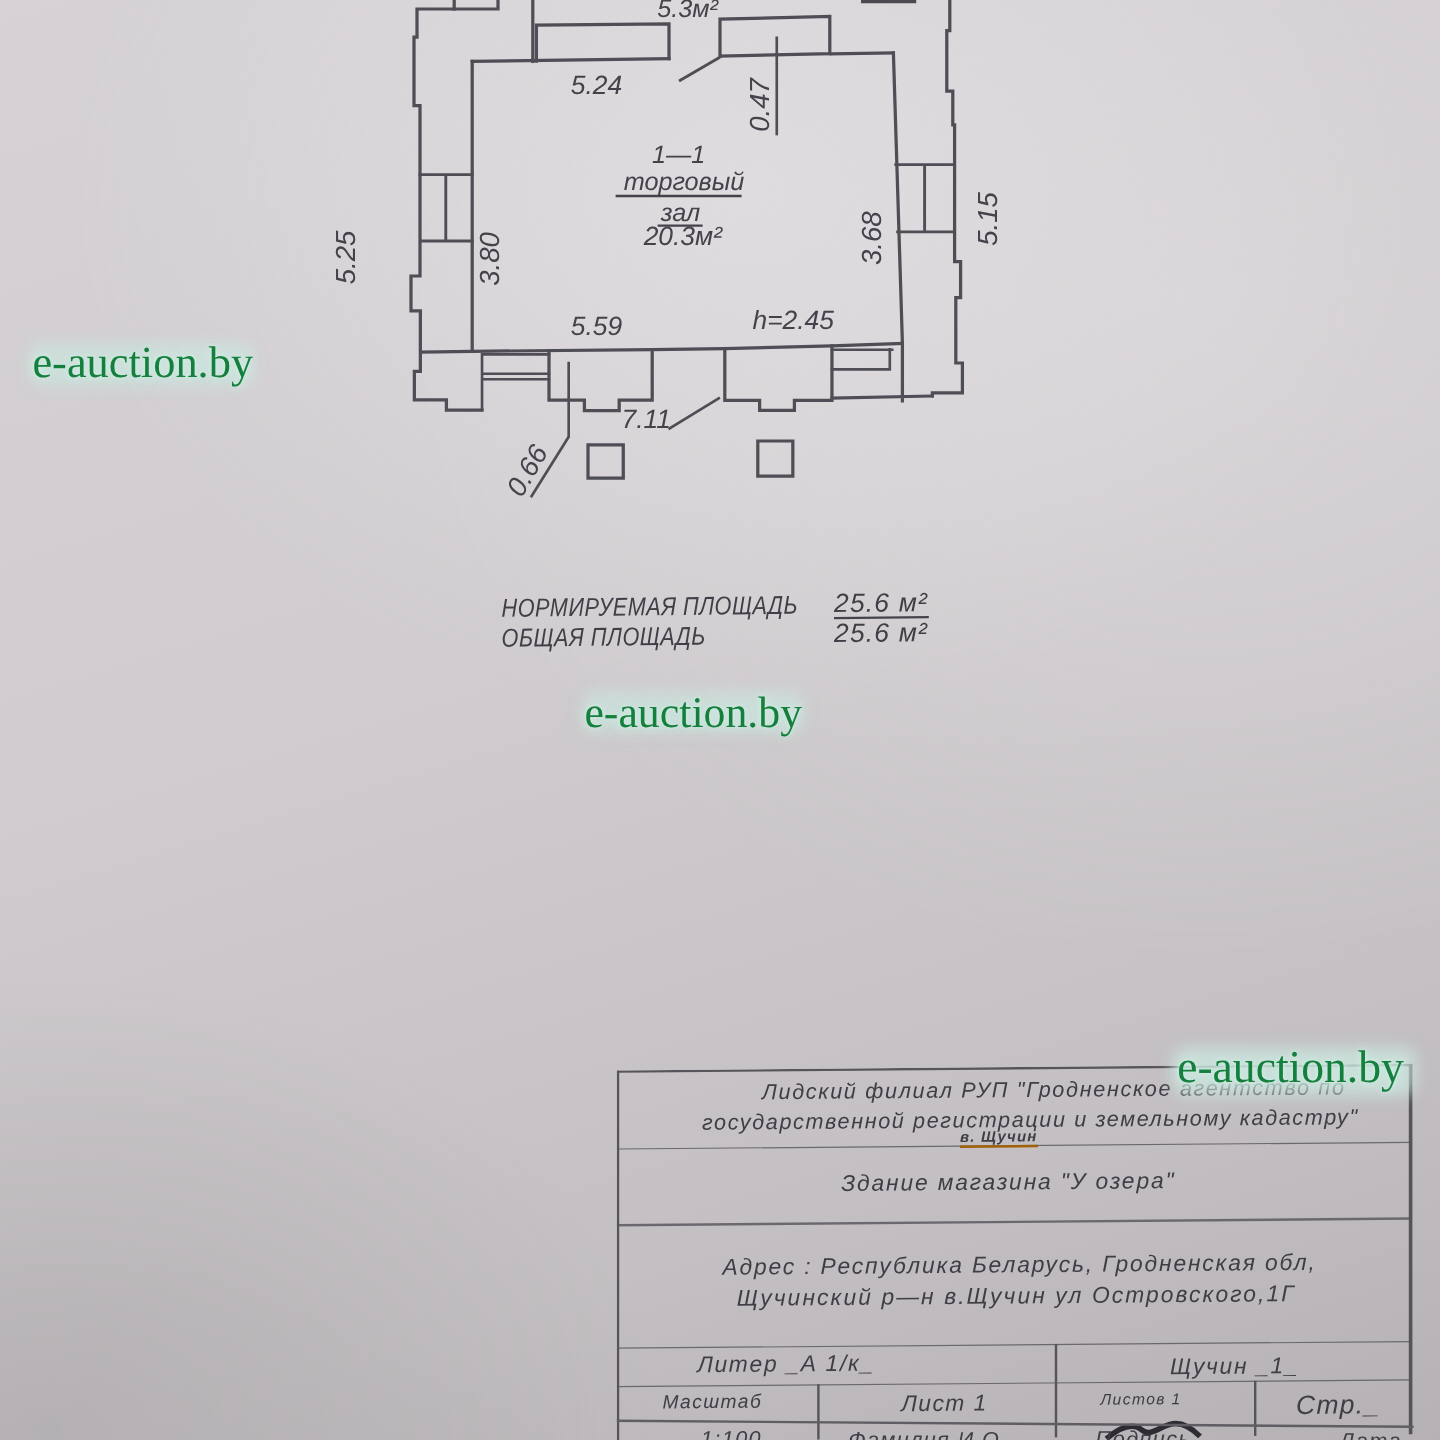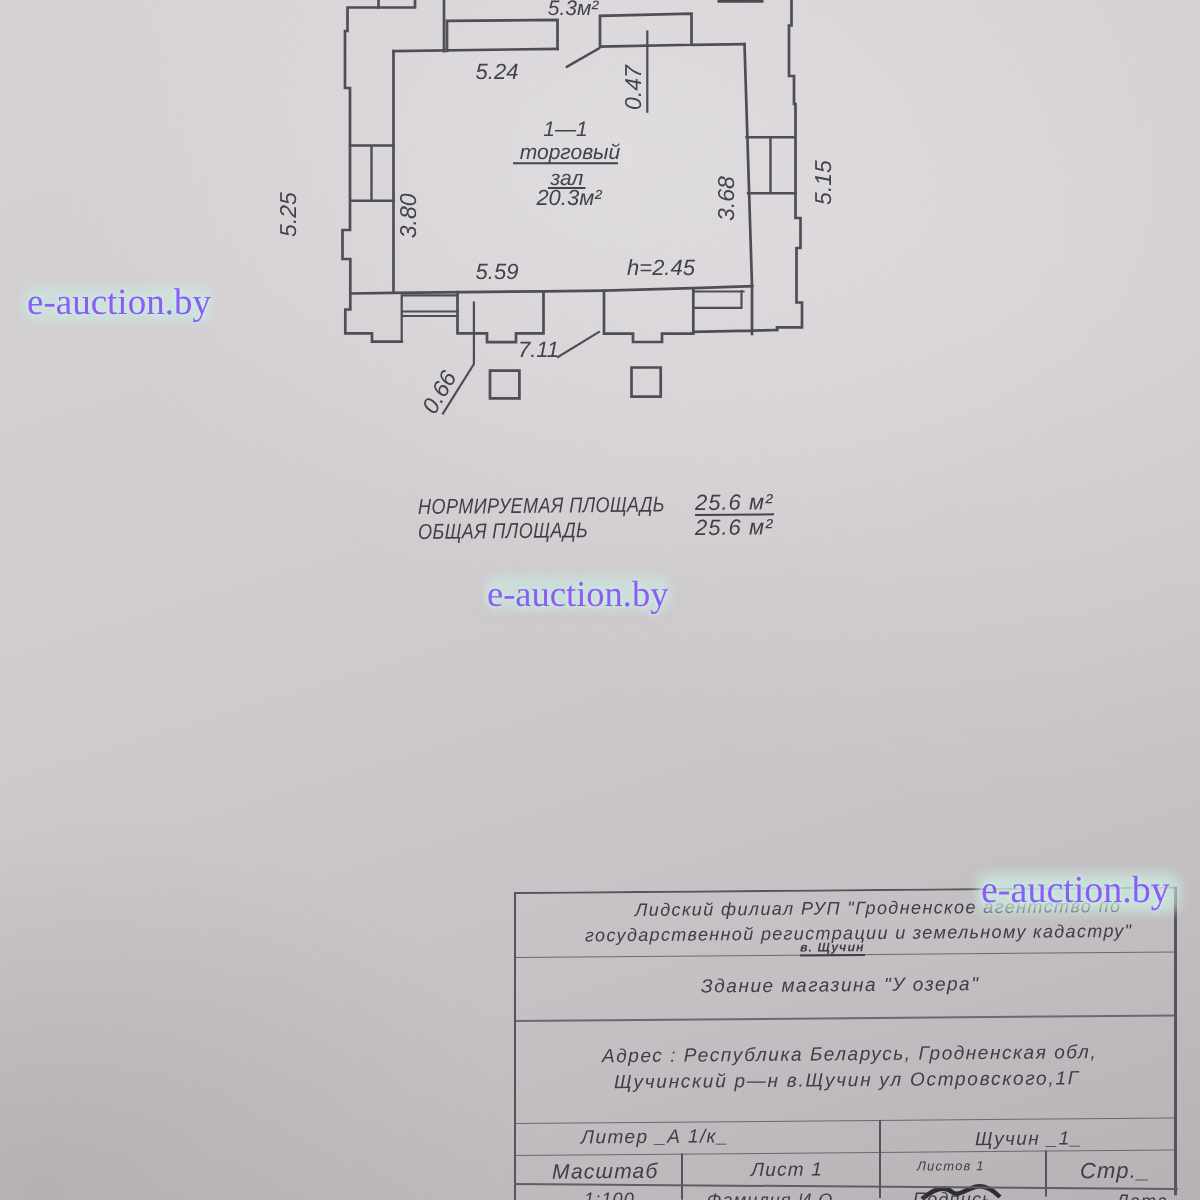--- a/index.html
+++ b/index.html
@@ -4,21 +4,21 @@
   html,body{margin:0;padding:0;width:1200px;height:1200px;overflow:hidden;} *{-webkit-font-smoothing:antialiased;text-rendering:geometricPrecision;}
   body{
     background:
       radial-gradient(900px 700px at 620px 160px, rgba(225,222,225,0.85), rgba(225,222,225,0) 62%),
       radial-gradient(1100px 900px at 1000px 260px, rgba(221,217,220,0.6), rgba(221,217,220,0) 60%),
       radial-gradient(700px 520px at 40px 1190px, rgba(140,136,139,0.28), rgba(140,136,139,0) 72%),
       linear-gradient(163deg, #d6d2d5 0%, #cfcbce 45%, #c3bfc2 78%, #b5b1b4 100%);
     font-family:"Liberation Sans", sans-serif;
   }
   .abs{position:absolute;}
-  .wm{position:absolute; font-family:"Liberation Serif", serif; color:#8b5cf6;
+  .wm{position:absolute; font-family:"Liberation Serif", serif; color:#15803d;
       text-shadow:0 0 4px rgba(208,238,229,0.95), 0 0 9px rgba(203,236,225,0.85), 0 0 15px rgba(203,236,225,0.6);
       white-space:nowrap; z-index:30;}
   .wmglow{position:absolute; background:rgba(206,236,227,0.55); filter:blur(6px); border-radius:10px; z-index:29;}
   .mid{position:absolute; color:#403e46; font-style:italic; white-space:nowrap; z-index:5;}
   .tbl{position:absolute; left:514px; top:891.5px; width:666px; height:309px;
        transform:skewY(-0.48deg); transform-origin:0 0; overflow:hidden; z-index:10;
        color:#3f3d45; font-style:italic;}
   .tbl .t{position:absolute; white-space:nowrap;}
   .bh{position:absolute; background:#6b6870; height:1.5px;}
   .bv{position:absolute; background:#56535a; width:1.8px;}
@@ -149,33 +149,33 @@
 <div class="bv" style="left:167px;top:262.5px;height:47px;"></div>
 
 <div class="bv" style="left:365px;top:262.5px;height:47px;"></div>
 
 <div class="bv" style="left:531px;top:262.5px;height:47px;"></div>
 
 <div class="t" style="left:121px;top:9px;font-size:18px;letter-spacing:1.4px;">Лидский  филиал  РУП  "Гродненское  агентство по</div>
 
 <div class="t" style="left:71px;top:33.5px;font-size:18px;letter-spacing:1.35px;">государственной  регистрации  и  земельному  кадастру"</div>
 
-<div class="t" style="left:286px;top:51px;font-size:12.5px;letter-spacing:1px;font-weight:bold;"><span style="border-bottom:2px solid #404040;">в. Щучин</span></div>
+<div class="t" style="left:286px;top:51px;font-size:12.5px;letter-spacing:1px;font-weight:bold;"><span style="border-bottom:2px solid #a16207;">в. Щучин</span></div>
 
 <div class="t" style="left:187px;top:85.5px;font-size:19px;letter-spacing:1.55px;">Здание  магазина  "У озера"</div>
 
 <div class="t" style="left:88px;top:154.5px;font-size:19px;letter-spacing:1.55px;">Адрес : Республика Беларусь,  Гродненская обл,</div>
 
 <div class="t" style="left:100px;top:180.5px;font-size:19px;letter-spacing:1.75px;">Щучинский  р—н   в.Щучин   ул Островского,1Г</div>
 
 <div class="t" style="left:67px;top:236px;font-size:19px;letter-spacing:1.4px;">Литер  _А 1/к_</div>
 
 <div class="t" style="left:461px;top:240.5px;font-size:19px;letter-spacing:1.4px;">Щучин  _1_</div>
 
-<div class="t" style="left:38px;top:268.5px;font-size:21px;letter-spacing:1.2px;">Масштаб</div>
+<div class="t" style="left:38px;top:268.5px;font-size:16px;letter-spacing:1.2px;">Масштаб</div>
 
 <div class="t" style="left:237px;top:270px;font-size:19px;letter-spacing:1.2px;text-align:center;">Лист 1</div>
 
 <div class="t" style="left:403px;top:270px;font-size:13px;letter-spacing:1.2px;">Листов 1</div>
 
 <div class="t" style="left:566px;top:271px;font-size:22px;letter-spacing:1.2px;">Стр._</div>
 </div>
 
 <div class="abs" style="left:514px;top:1182.5px;width:664px;height:1.6px;background:#605d64;transform:rotate(0.43deg);transform-origin:0 0;z-index:11"></div>
 

